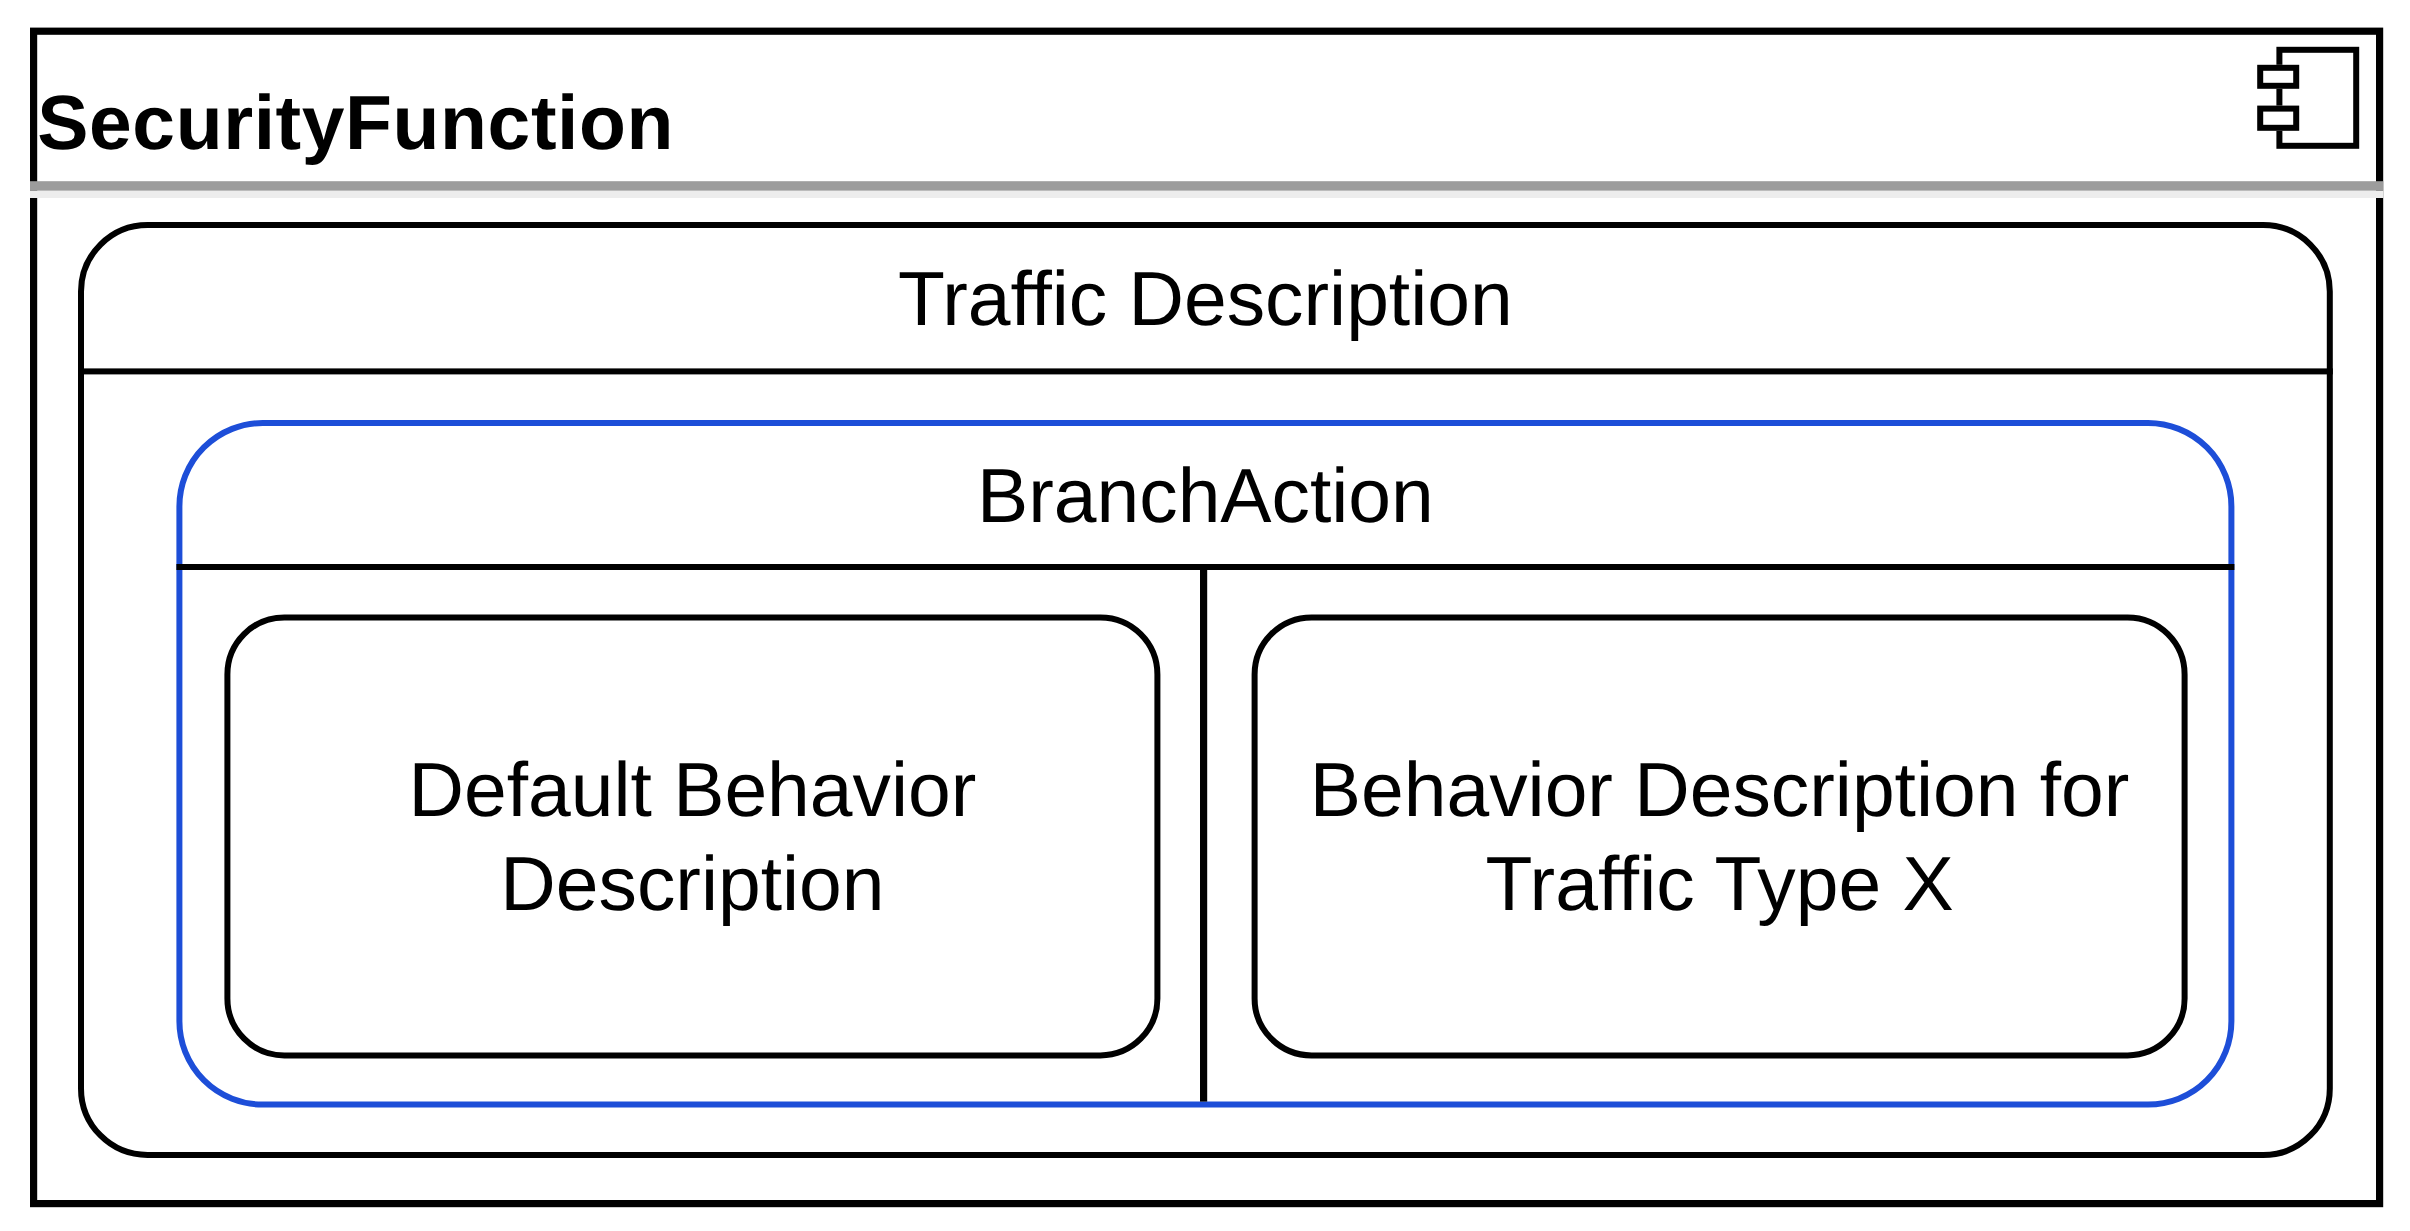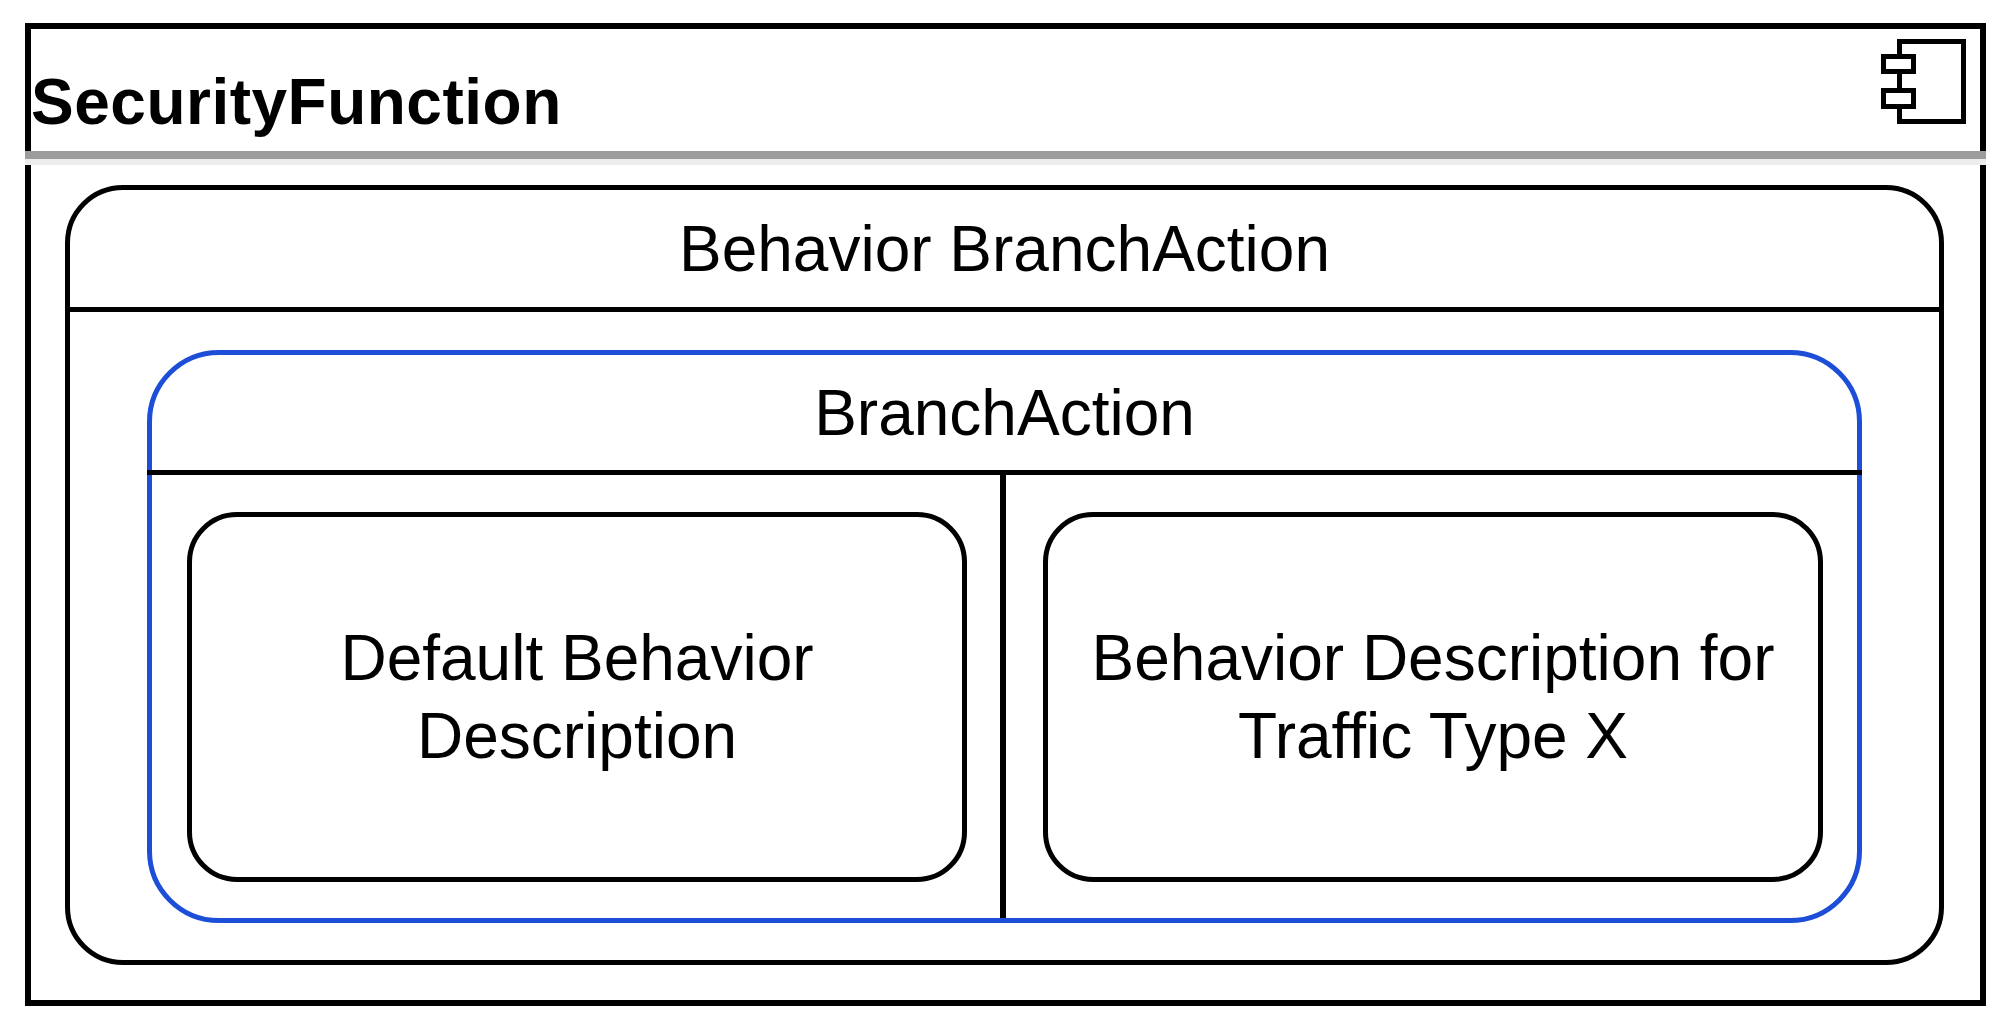--- a/index.html
+++ b/index.html
@@ -168,21 +168,21 @@
       <div class="sep-dark"></div>
       <div class="sep-light"></div>
     </div>
 
     <div class="icon-body"></div>
     <div class="icon-tab tab1"></div>
     <div class="icon-tab tab2"></div>
 
     <div class="bd-box">
 
-      <div class="bd-title">Behavior BranchAction</div>
+      <div class="bd-title">Traffic Description</div>
 
       <div class="bd-sep"></div>
 
       <div class="ba-box">
 
         <div class="ba-title">BranchAction</div>
 
         <div class="ba-sep"></div>
 
         <div class="ba-divider"></div>

